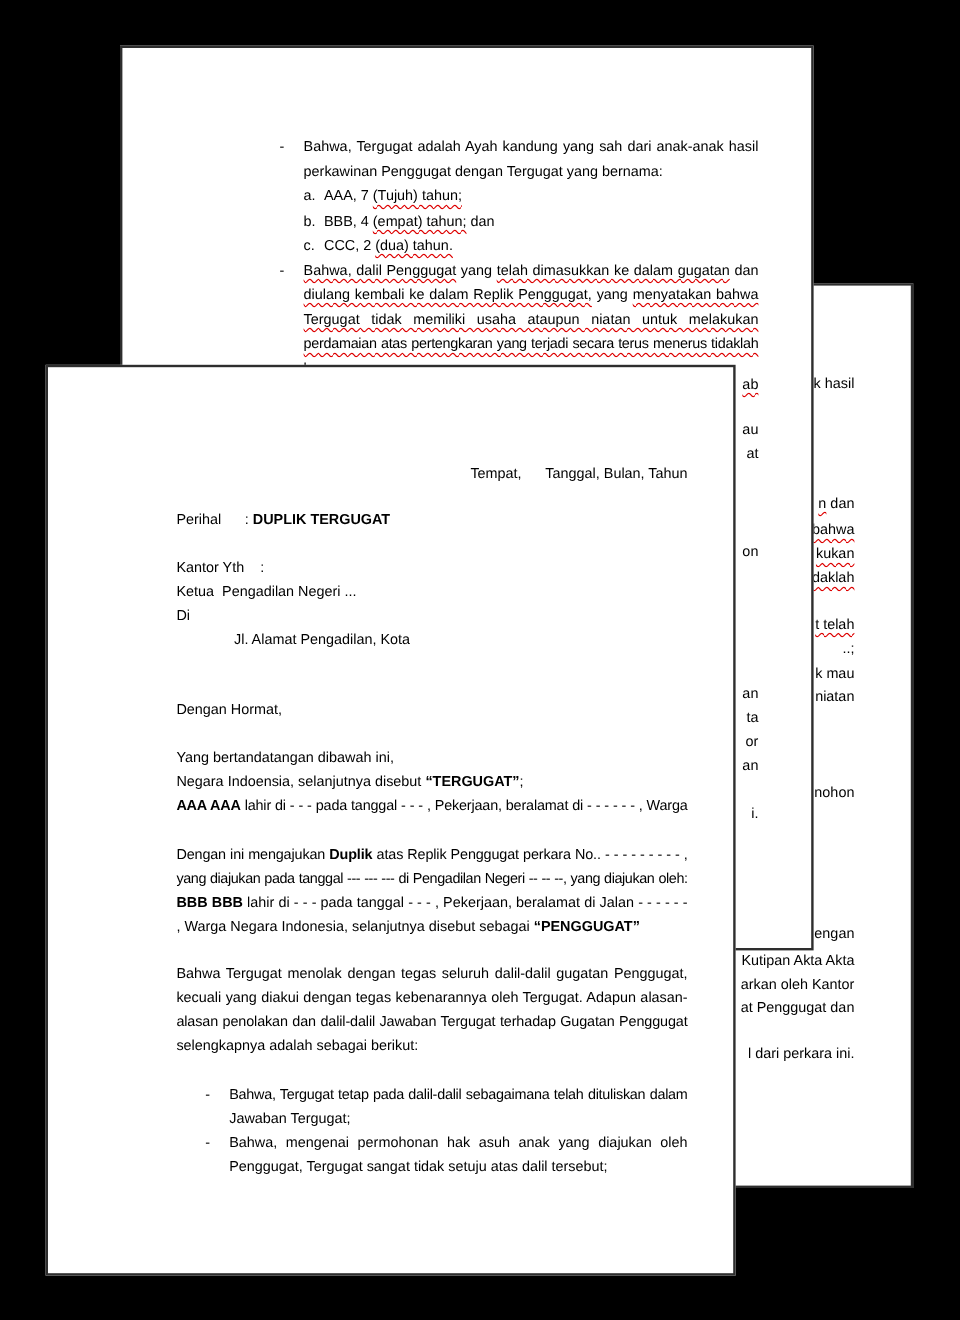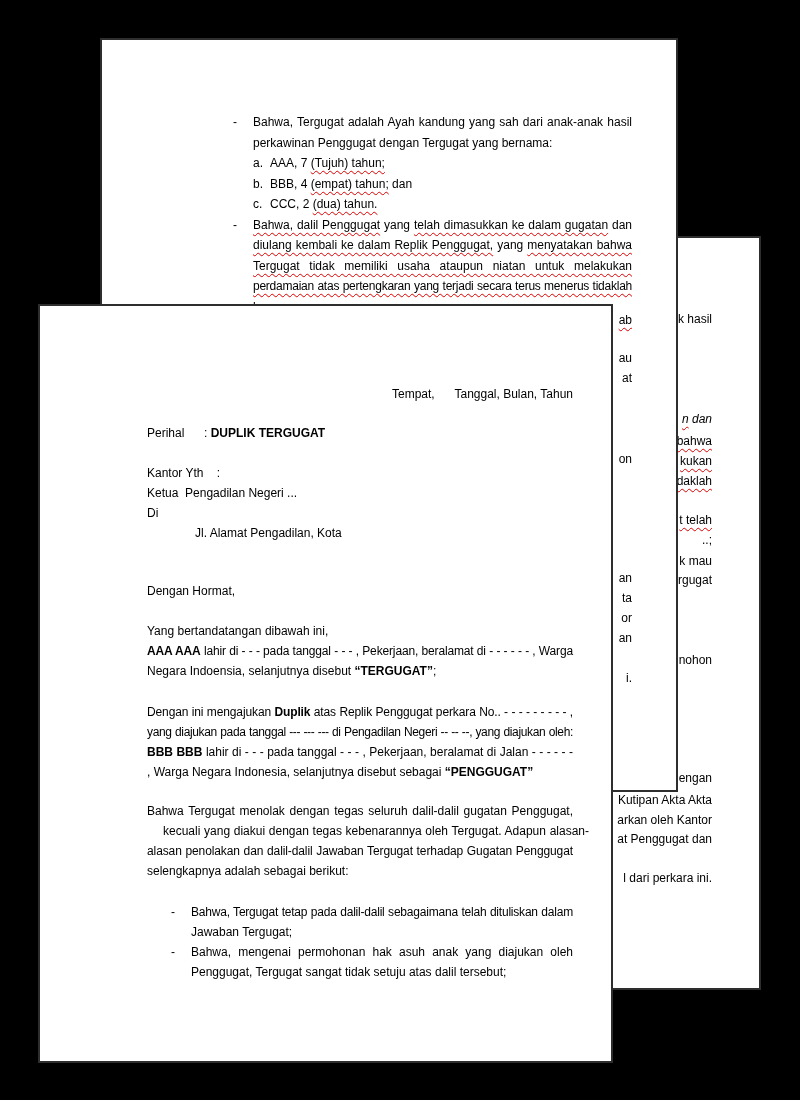--- a/index.html
+++ b/index.html
@@ -40,28 +40,28 @@
   .perihal-val{position:absolute;left:57px;top:0;white-space:pre;}
 </style>
 </head>
 <body>
 
 <div id="canvas">
 
   <section class="page" id="page-mid">
     <div id="mid-frags">
         <div class="frag" style="top: 74px;"><span>k hasil</span></div>
-        <div class="frag" style="top: 174px; font-style: italic;"><span class="sq">n</span><span> dan</span></div>
+        <div class="frag" style="top: 174px;"><span class="sq">n</span><span> dan</span></div>
         <div class="frag" style="top: 196px;"><span class="sq">bahwa</span></div>
         <div class="frag" style="top: 216px;"><span class="sq">kukan</span></div>
         <div class="frag" style="top: 236px;"><span class="sq">daklah</span></div>
         <div class="frag" style="top: 275px;"><span class="sq">t telah</span></div>
         <div class="frag" style="top: 295px;"><span>..;</span></div>
         <div class="frag" style="top: 316px;"><span>k mau</span></div>
-        <div class="frag" style="top: 335px;"><span>rgugat</span></div>
+        <div class="frag" style="top: 335px;"><span>niatan</span></div>
         <div class="frag" style="top: 415px;"><span>nohon</span></div>
         <div class="frag" style="top: 533px;"><span>engan</span></div>
         <div class="frag" style="top: 555px;"><span>Kutipan Akta Akta</span></div>
         <div class="frag" style="top: 575px;"><span>arkan oleh Kantor</span></div>
         <div class="frag" style="top: 594px;"><span>at Penggugat dan</span></div>
         <div class="frag" style="top: 633px;"><span>l dari perkara ini.</span></div>
       </div>
   </section>
 
   <section class="page" id="page-back">
@@ -105,34 +105,34 @@
           <div class="line" style="height: 20px; line-height: 20px; white-space: pre;"><span>Ketua  Pengadilan Negeri ...</span></div>
           <div class="line" style="height: 20px; line-height: 20px; white-space: pre;"><span>Di</span></div>
           <div class="line" style="height: 20px; line-height: 20px; white-space: pre; margin-left: 48px;"><span>Jl. Alamat Pengadilan, Kota</span></div>
         </div>
 
       <div class="abs" style="top:275px">Dengan Hormat,</div>
 
       <div class="abs" style="top:315px">Yang bertandatangan dibawah ini,</div>
 
       <div class="abs" style="top:335px">
+          <div class="line" style="height: 20px; line-height: 20px; white-space: pre;"><span>Negara Indoensia, selanjutnya disebut </span><span class="b">“TERGUGAT”</span><span>;</span></div>
           <div class="line j" style="height: 20px; line-height: 20px; white-space: normal; letter-spacing: -0.148901px;"><span class="b">AAA AAA</span><span> lahir di - - -  pada tanggal - - -  , Pekerjaan, beralamat di - - -  - - -  , Warga</span></div>
-          <div class="line" style="height: 20px; line-height: 20px; white-space: pre;"><span>Negara Indoensia, selanjutnya disebut </span><span class="b">“TERGUGAT”</span><span>;</span></div>
         </div>
 
       <div class="abs" style="top:396px">
           <div class="line j" style="height: 20px; line-height: 20px; white-space: normal; letter-spacing: -0.119767px;"><span>Dengan ini mengajukan </span><span class="b">Duplik</span><span> atas Replik Penggugat perkara No.. - - -  - - -  - - -  ,</span></div>
           <div class="line j" style="height: 20px; line-height: 20px; white-space: normal; letter-spacing: -0.342135px;"><span>yang diajukan pada tanggal --- --- --- di Pengadilan Negeri -- -- --, yang diajukan oleh:</span></div>
           <div class="line j" style="height: 20px; line-height: 20px; white-space: normal;"><span class="b">BBB BBB</span><span>  lahir di - - -   pada tanggal - - -  , Pekerjaan, beralamat di Jalan - - -  - - -</span></div>
           <div class="line" style="height: 20px; line-height: 20px; white-space: pre;"><span>, Warga Negara Indonesia, selanjutnya disebut sebagai </span><span class="b">“PENGGUGAT”</span></div>
         </div>
 
       <div class="abs" style="top:495px">
           <div class="line j" style="height: 20px; line-height: 20px; white-space: normal;"><span>Bahwa Tergugat menolak dengan tegas seluruh dalil-dalil gugatan Penggugat,</span></div>
-          <div class="line j" style="height: 20px; line-height: 20px; white-space: normal; margin-left: 16px;"><span>kecuali yang diakui dengan tegas kebenarannya oleh Tergugat. Adapun alasan-</span></div>
+          <div class="line j" style="height: 20px; line-height: 20px; white-space: normal;"><span>kecuali yang diakui dengan tegas kebenarannya oleh Tergugat. Adapun alasan-</span></div>
           <div class="line j" style="height: 20px; line-height: 20px; white-space: normal; letter-spacing: -0.102632px;"><span>alasan penolakan dan dalil-dalil Jawaban Tergugat terhadap Gugatan Penggugat</span></div>
           <div class="line" style="height: 20px; line-height: 20px; white-space: pre;"><span>selengkapnya adalah sebagai berikut:</span></div>
         </div>
 
       <div class="abs" style="top:596px">
           <div class="line j" style="height: 20px; line-height: 20px; white-space: normal; padding-left: 44px; letter-spacing: -0.212162px;"><span class="marker" style="left: 24px;">-</span><span>Bahwa, Tergugat tetap pada dalil-dalil sebagaimana telah dituliskan dalam</span></div>
           <div class="line" style="height: 20px; line-height: 20px; white-space: pre; padding-left: 44px;"><span>Jawaban Tergugat;</span></div>
           <div class="line j" style="height: 20px; line-height: 20px; white-space: normal; padding-left: 44px;"><span class="marker" style="left: 24px;">-</span><span>Bahwa, mengenai permohonan hak asuh anak yang diajukan oleh</span></div>
           <div class="line" style="height: 20px; line-height: 20px; white-space: pre; padding-left: 44px;"><span>Penggugat, Tergugat sangat tidak setuju atas dalil tersebut;</span></div>
         </div>

